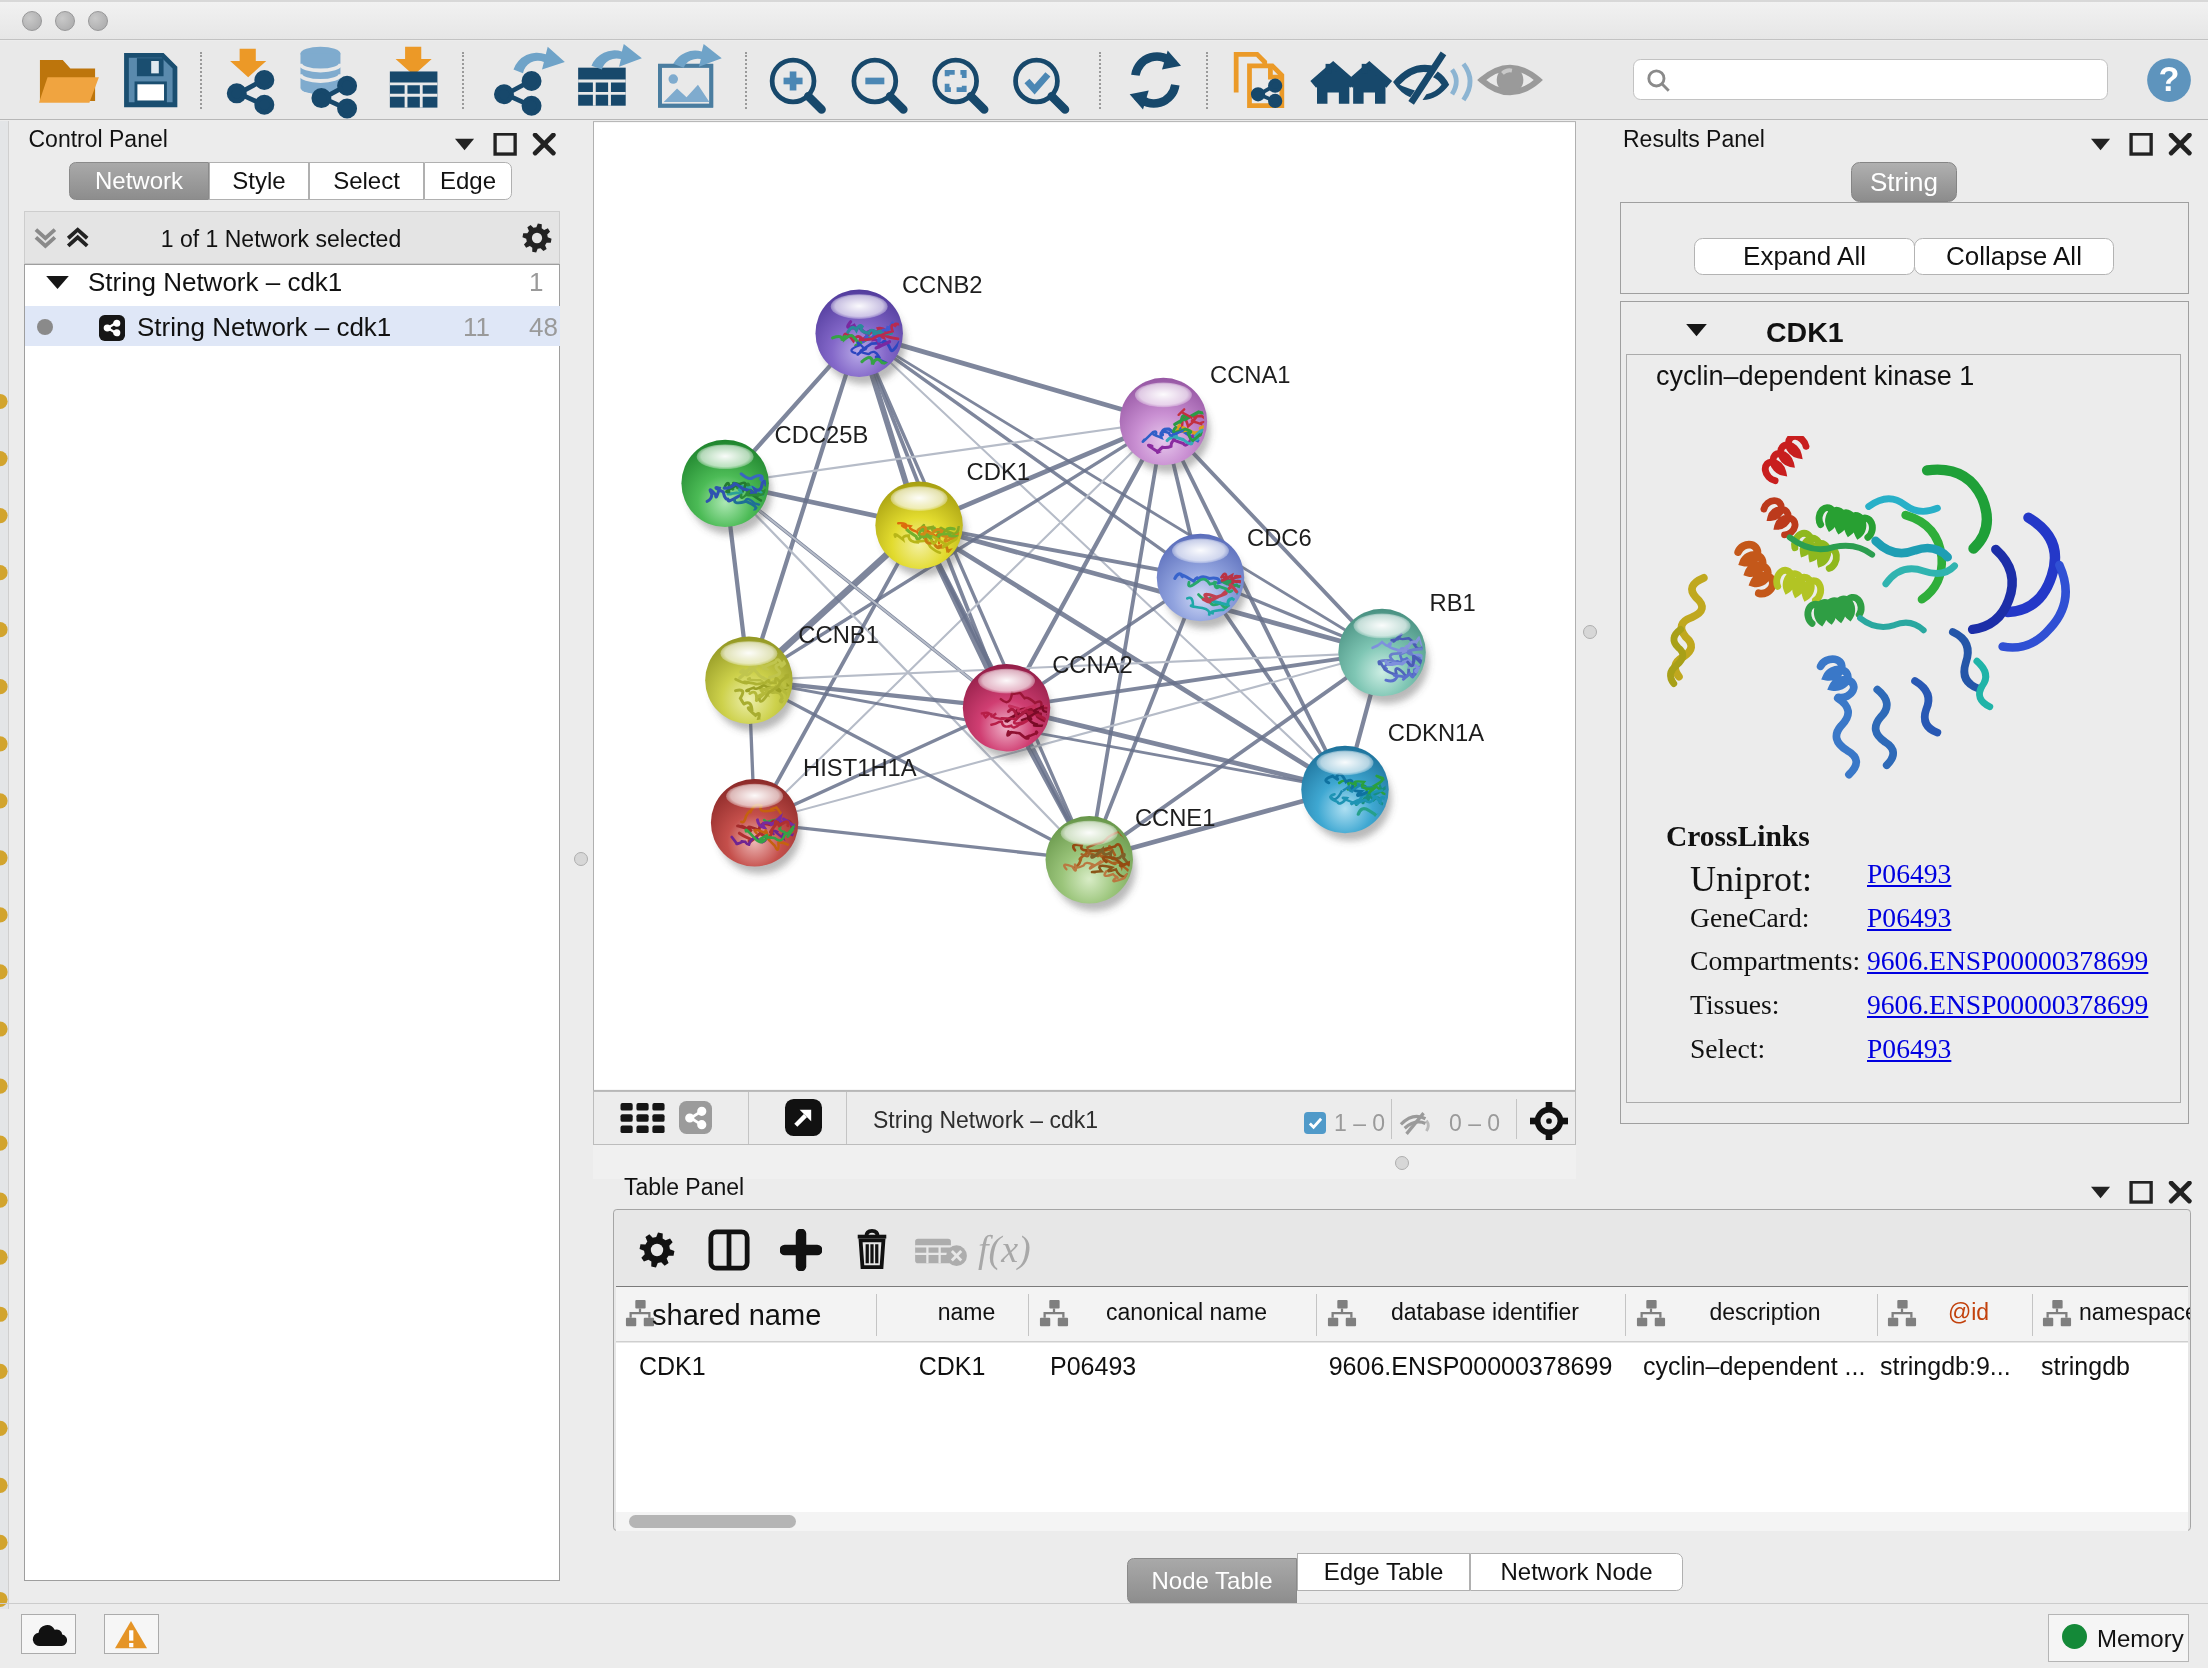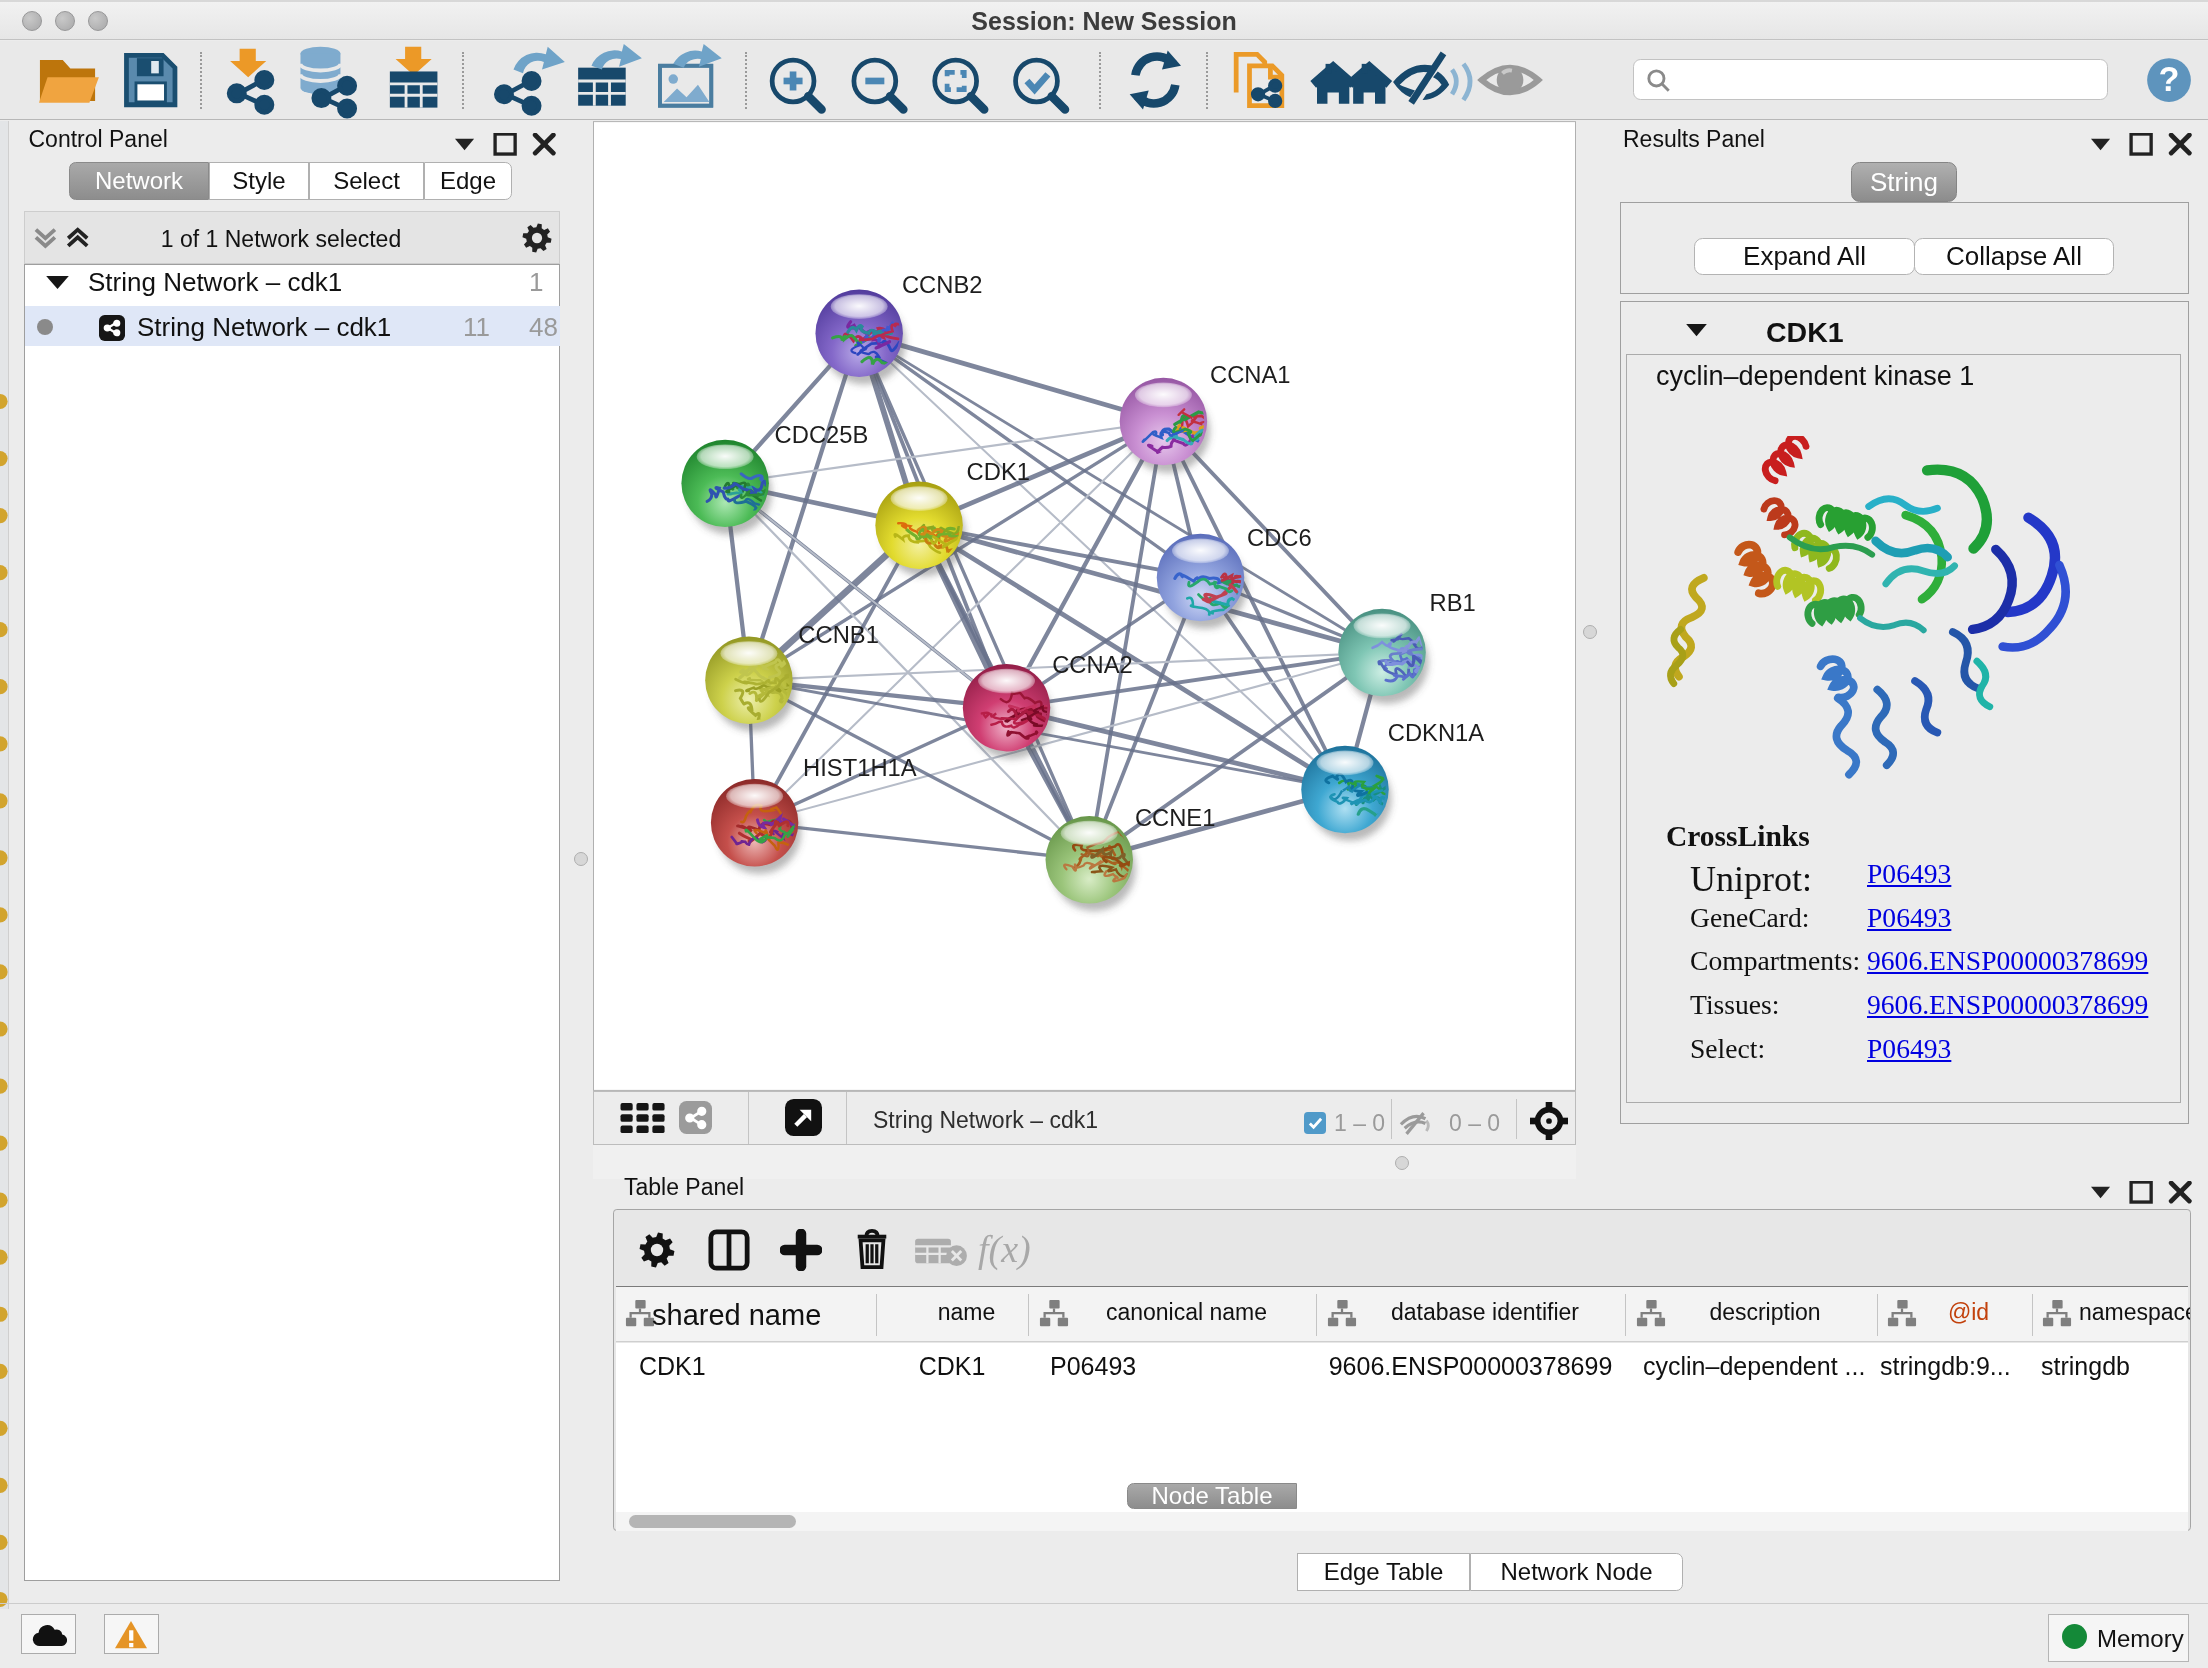--- a/index.html
+++ b/index.html
@@ -16,21 +16,20 @@
 </style>
 </head>
 <body>
 <div id="root">
 
 <div class="abs" style="left:0;top:0;width:2208px;height:40px;background:linear-gradient(#f2f2f2,#e6e6e6);border-bottom:1px solid #c2c2c2"></div>
 <div class="abs" style="left:0;top:0;width:2208px;height:1.9px;background:#d8d8d8"></div>
 <div class="abs" style="left:22px;top:11.4px;width:20px;height:20px;border-radius:50%;background:radial-gradient(circle at 35% 35%,#c9c9c9,#a7a7a8);border:1px solid #979798"></div>
 <div class="abs" style="left:55px;top:11.4px;width:20px;height:20px;border-radius:50%;background:radial-gradient(circle at 35% 35%,#c9c9c9,#a7a7a8);border:1px solid #979798"></div>
 <div class="abs" style="left:88px;top:11.4px;width:20px;height:20px;border-radius:50%;background:radial-gradient(circle at 35% 35%,#c9c9c9,#a7a7a8);border:1px solid #979798"></div>
-<div class="abs" style="left:0;top:6.7px;width:2208px;text-align:center;font-size:25px;font-weight:700;color:#3c3c3c">Session: New Session</div>
 
 <div class="abs" style="left:0;top:41px;width:2208px;height:79px;background:#e9e9e9;border-bottom:1px solid #b7b7b7"></div>
 <div class="abs dotline" style="left:200px;top:52px;height:57px"></div>
 <div class="abs dotline" style="left:462px;top:52px;height:57px"></div>
 <div class="abs dotline" style="left:745px;top:52px;height:57px"></div>
 <div class="abs dotline" style="left:1099px;top:52px;height:57px"></div>
 <div class="abs dotline" style="left:1206px;top:52px;height:57px"></div>
 <svg class="abs" style="left:0;top:41px" width="2208" height="79" viewBox="0 0 2322 83">
 
   <path d="M42 20 l24 0 l8 9 l26 0 l0 34 l-58 0 z" fill="#bd750c"></path>
@@ -827,21 +826,21 @@
 <div class="abs" style="left:616px;top:1343px;width:1572px;height:169px;background:#fff"></div>
 <div class="abs" style="left:639px;top:1352px;font-size:25px;color:#111">CDK1</div>
 <div class="abs" style="left:876px;top:1352px;width:152px;text-align:center;font-size:25px;color:#111">CDK1</div>
 <div class="abs" style="left:1050px;top:1352px;font-size:25px;color:#111">P06493</div>
 <div class="abs" style="left:1316px;top:1352px;width:309px;text-align:center;font-size:25px;color:#111">9606.ENSP00000378699</div>
 <div class="abs" style="left:1643px;top:1352px;font-size:25px;color:#111">cyclin–dependent ...</div>
 <div class="abs" style="left:1880px;top:1352px;font-size:25px;color:#111">stringdb:9...</div>
 <div class="abs" style="left:2041px;top:1352px;font-size:25px;color:#111">stringdb</div>
 <div class="abs" style="left:616px;top:1512px;width:1572px;height:19px;background:#f4f4f4"></div>
 <div class="abs" style="left:629px;top:1515px;width:167px;height:13.3px;background:#b5b5b5;border-radius:6.7px"></div>
-<div class="abs seg segsel" style="left:1127px;top:1483px;width:170px;height:26px;border-radius:6.7px 0 0 6.7px">Node Table</div>
+<div class="abs seg segsel" style="left:1127px;top:1558px;width:170px;height:46px;border-radius:6.7px 0 0 6.7px">Node Table</div>
 <div class="abs seg" style="left:1297px;top:1553px;width:173px;height:38px">Edge Table</div>
 <div class="abs seg" style="left:1470px;top:1553px;width:213px;height:38px;border-radius:0 6.7px 6.7px 0">Network Node</div>
 
 <div class="abs" style="left:0;top:1603px;width:2208px;height:1px;background:#cccccc"></div>
 <div class="abs" style="left:21px;top:1614px;width:55px;height:40px;background:#f6f6f6;border:1px solid #ababab"></div>
 <svg class="abs" style="left:31px;top:1623px" width="36" height="25" viewBox="0 0 38 26">
   <path d="M10 24 a7 7 0 0 1 -2 -14 a9 9 0 0 1 17 -3 a6 6 0 0 1 8 5 a6 6 0 0 1 -2 12 z" fill="#111"></path>
 </svg>
 <div class="abs" style="left:104px;top:1614px;width:55px;height:40px;background:#f6f6f6;border:1px solid #ababab"></div>
 <svg class="abs" style="left:113px;top:1619px" width="36" height="32" viewBox="0 0 38 34">

